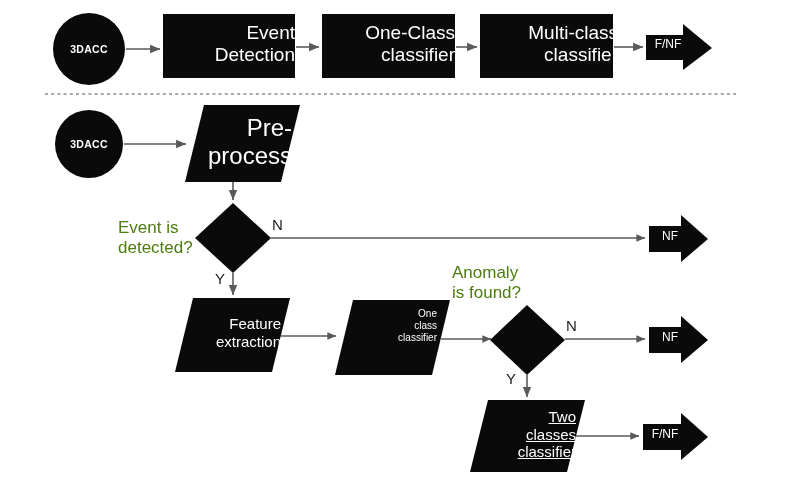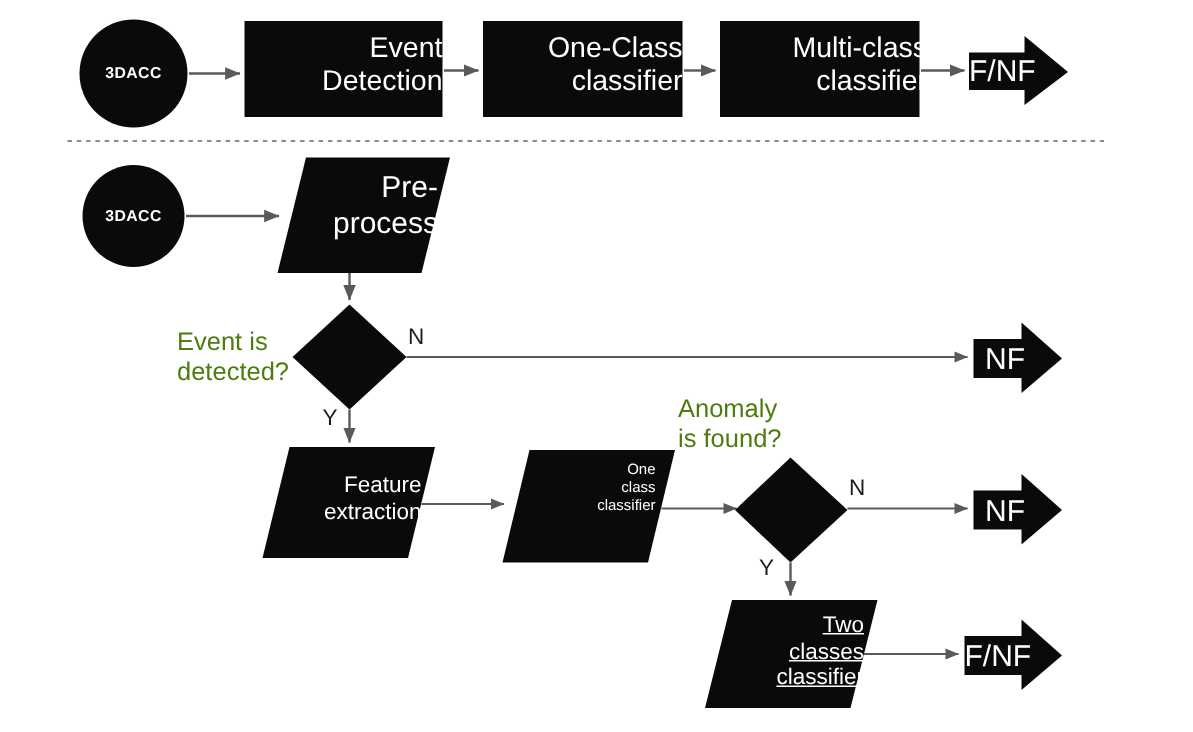--- a/index.html
+++ b/index.html
@@ -44,21 +44,21 @@
   .edge-label {
     position: absolute;
     color: #1c1c1c;
     z-index: 6;
     font-size: 15px;
   }
   .term-label {
     position: absolute;
     color: #ffffff;
     z-index: 7;
-    font-size: 20px;
+    font-size: 12px;
     letter-spacing: 0px;
     text-align: center;
   }
   .circ-label {
     position: absolute;
     color: #ffffff;
     z-index: 7;
     font-size: 10.5px;
     font-weight: bold;
     text-align: center;
@@ -144,21 +144,21 @@
   <div class="node-label" style="left:322px; top:22px; width:133px; font-size:19px;">One-Class
 classifier</div>
 
   <div class="node-label" style="left:504px; top:22px; width:114px; font-size:19px;">Multi-class
 classifier</div>
 
   <div class="term-label" style="left:646px; top:37px; width:44px;">F/NF</div>
 
   <div class="circ-label" style="left:55px; top:138px; width:68px;">3DACC</div>
 
-  <div class="node-label" style="left:192px; top:114px; width:100px; font-size:20px;">Pre-
+  <div class="node-label" style="left:192px; top:114px; width:100px; font-size:24px;">Pre-
 process</div>
 
   <div class="outside-label" style="left:118px; top:218px; width:110px; font-size:17px; text-align:left;">Event is
 detected?</div>
 
   <div class="edge-label" style="left:272px; top:216px;">N</div>
 
   <div class="edge-label" style="left:215px; top:270px;">Y</div>
 
   <div class="term-label" style="left:650px; top:229px; width:40px;">NF</div>

